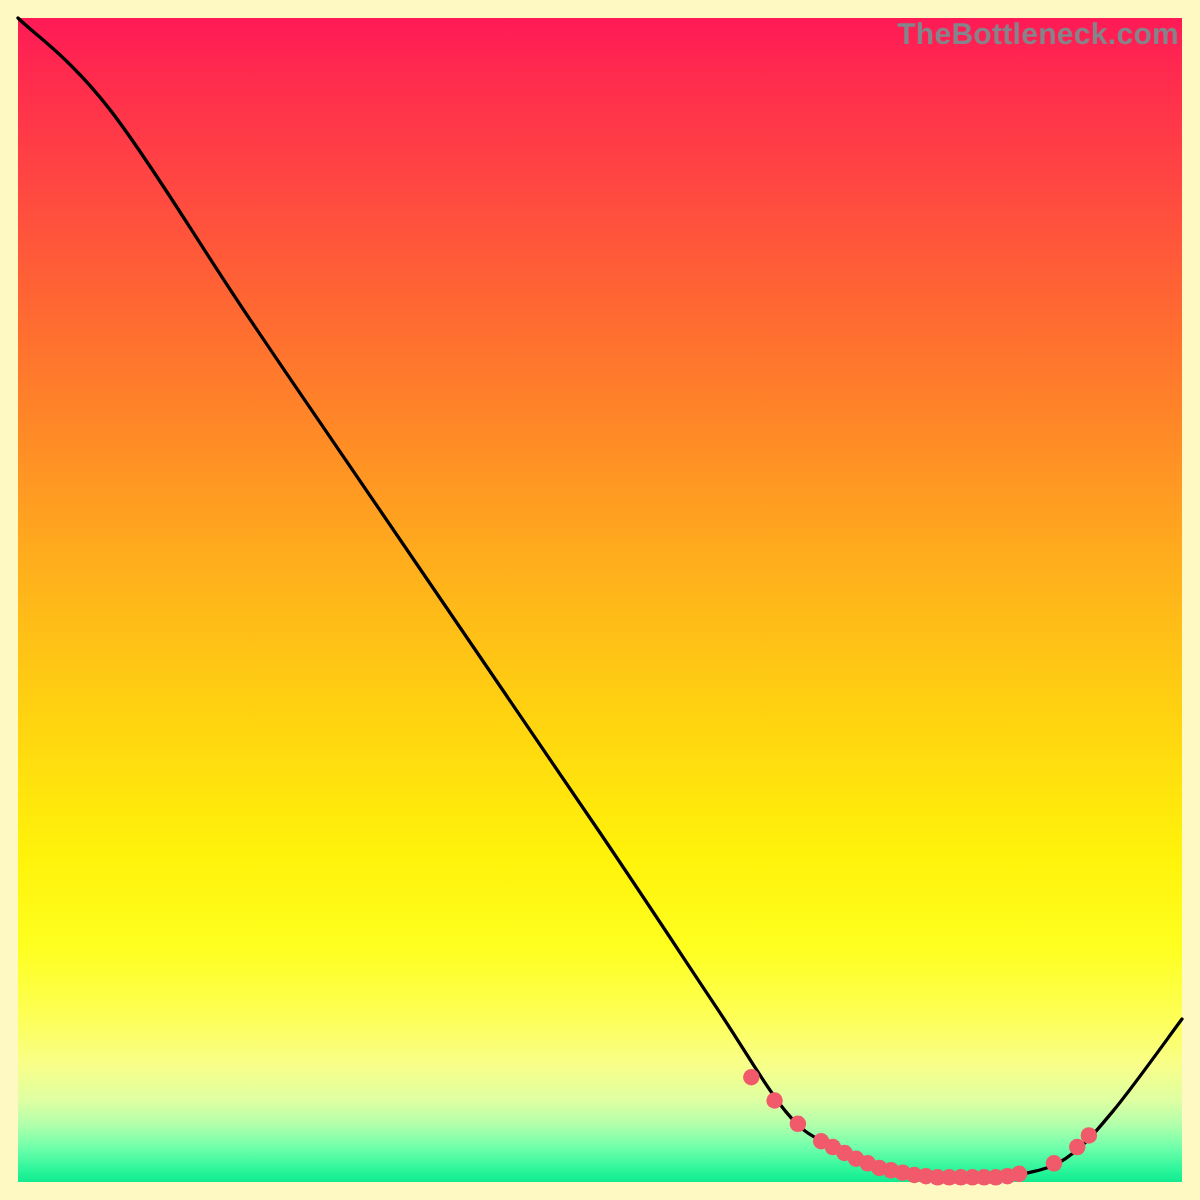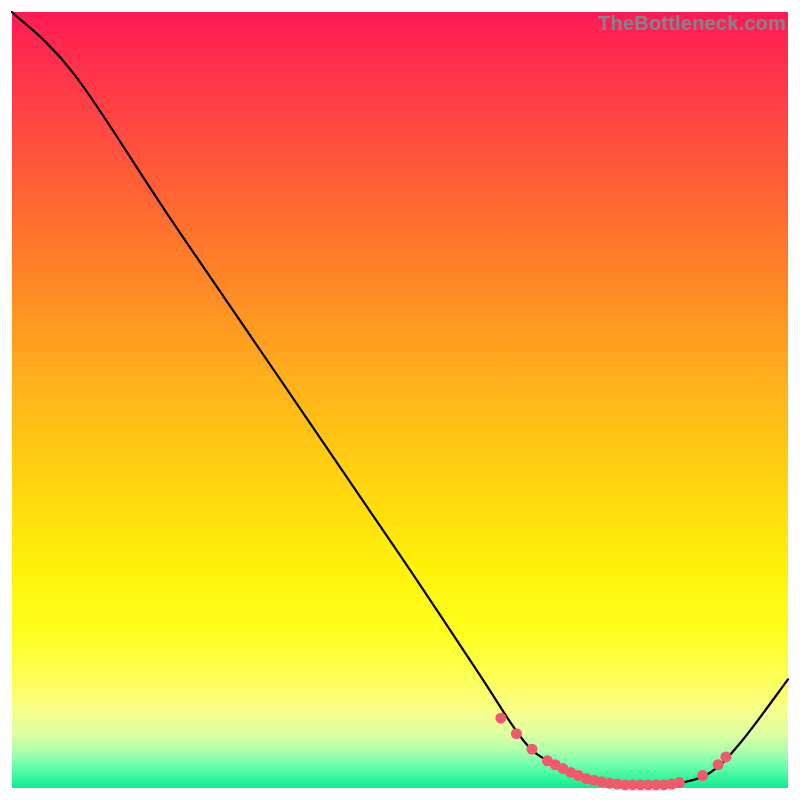--- a/index.html
+++ b/index.html
@@ -7,21 +7,21 @@
     padding: 0;
     width: 800px;
     height: 800px;
     background: #000;
     overflow: hidden;
   }
   .wrap {
     position: relative;
     width: 800px;
     height: 800px;
-    background: #ffffff;
+    background: #fef9c3;
   }
   
   .plot {
     position: absolute;
     left: 12px;
     top: 12px;
     width: 776px;
     height: 776px;
     background: linear-gradient(to bottom,
       #ff1a56 0%,

